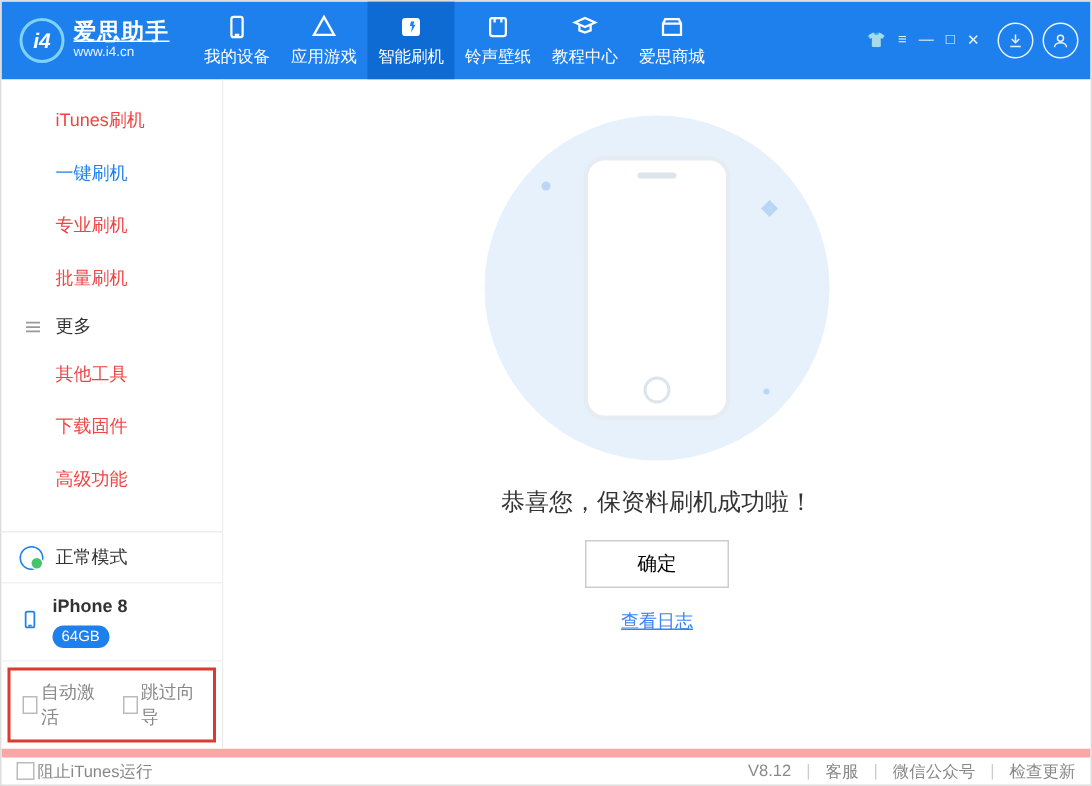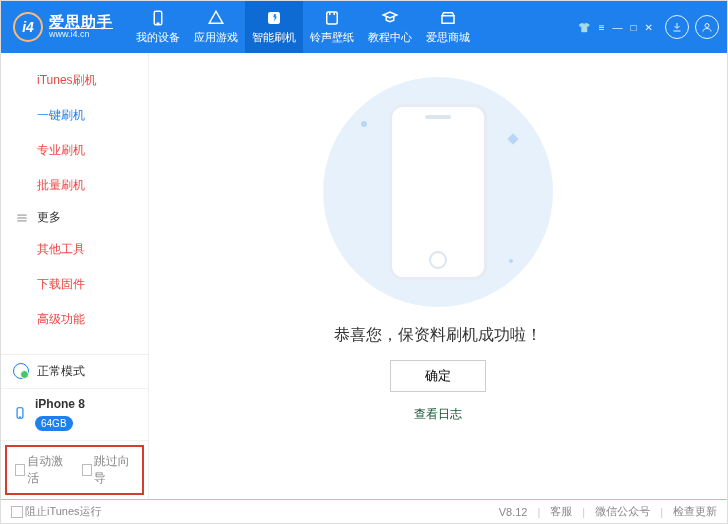--- a/index.html
+++ b/index.html
@@ -1,20 +1,20 @@
 <!DOCTYPE html>
 <html><head>
 <meta charset="utf-8">
 <style>
 * { margin: 0; padding: 0; box-sizing: border-box; }
 body { font-family: "Microsoft YaHei", Arial, sans-serif; font-size: 12px; color: #333; background: #fff; width: 728px; height: 524px; overflow: hidden; border: 1px solid #ddd; }
 
 .header { background: #1d80ed; height: 52px; display: flex; align-items: center; padding: 0 8px 0 12px; color: #fff; }
 .logo-block { display: flex; align-items: center; gap: 6px; margin-right: 16px; }
-.logo-circle { width: 30px; height: 30px; border: 2px solid #fdba74; border-radius: 50%; display: flex; align-items: center; justify-content: center; font-weight: bold; font-style: italic; font-size: 14px; }
+.logo-circle { width: 30px; height: 30px; border: 2px solid #7dd3fc; border-radius: 50%; display: flex; align-items: center; justify-content: center; font-weight: bold; font-style: italic; font-size: 14px; }
 .logo-text { line-height: 1.1; }
 .logo-name { font-size: 15px; font-weight: bold; letter-spacing: 1px; text-decoration: underline; }
 .logo-url { font-size: 9px; opacity: .9; }
 
 .nav { display: flex; height: 100%; }
 .nav-item { width: 58px; display: flex; flex-direction: column; align-items: center; justify-content: center; gap: 3px; cursor: pointer; font-size: 11px; }
 .nav-item.active { background: #0f6bd4; }
 .nav-icon { width: 20px; height: 18px; display: flex; align-items: center; justify-content: center; }
 .nav-icon svg { width: 100%; height: 100%; }
 
@@ -54,23 +54,23 @@
 .phone::before { content: ""; position: absolute; top: 8px; left: 50%; transform: translateX(-50%); width: 26px; height: 4px; background: #dce4ec; border-radius: 2px; }
 .phone::after { content: ""; position: absolute; bottom: 8px; left: 50%; transform: translateX(-50%); width: 14px; height: 14px; border: 2px solid #dce4ec; border-radius: 50%; }
 .ribbon { position: absolute; top: 50%; left: 50%; transform: translate(-50%, -42%); }
 .ribbon-body { background: #fdbb2c; color: #fff; font-weight: 900; font-style: italic; font-size: 22px; letter-spacing: 1px; padding: 6px 22px; position: relative; clip-path: polygon(6% 0, 94% 0, 100% 50%, 94% 100%, 6% 100%, 0 50%); }
 .ribbon-tail { position: absolute; width: 14px; height: 40px; background: #f6a516; top: 44px; }
 .tl { left: 10px; transform: skewY(25deg); clip-path: polygon(0 0, 100% 0, 100% 70%, 50% 100%, 0 70%); }
 .tr { right: 10px; transform: skewY(-25deg); clip-path: polygon(0 0, 100% 0, 100% 70%, 50% 100%, 0 70%); }
 
 .success-text { margin-top: 18px; font-size: 16px; color: #333; }
 .ok-btn { margin-top: 14px; padding: 6px 34px; border: 1px solid #ccc; background: #fff; font-size: 13px; cursor: pointer; color: #000000; }
-.log-link { margin-top: 14px; font-size: 12px; color: #14532d; cursor: pointer; }
-
-.footer { height: 24px; border-top: 1px solid #fca5a5; display: flex; align-items: center; padding: 0 10px; font-size: 11px; color: #888; }
+.log-link { margin-top: 14px; font-size: 12px; color: #3b82f6; cursor: pointer; text-decoration: underline; }
+
+.footer { height: 24px; border-top: 6px solid #fca5a5; display: flex; align-items: center; padding: 0 10px; font-size: 11px; color: #888; }
 .footer .chk { color: #888; }
 .footer-right { margin-left: auto; display: flex; gap: 10px; align-items: center; }
 .footer-divider { color: #ccc; }
 </style>
 </head>
 <body>
 
 <div class="header">
   <div class="logo-block">
     <div class="logo-circle">i4</div>

